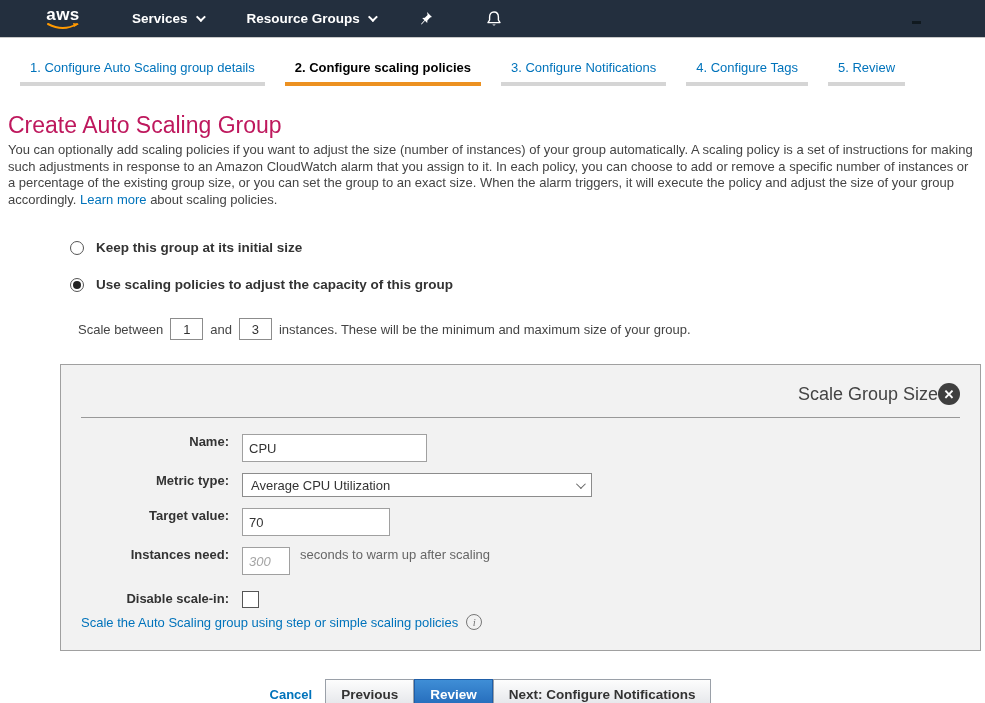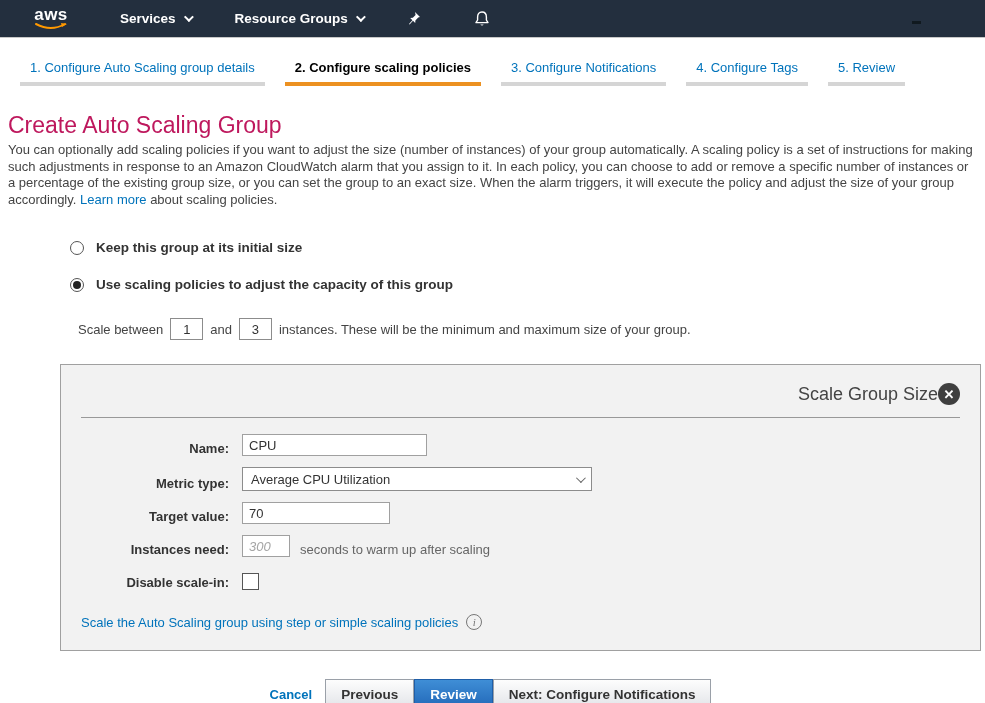--- a/index.html
+++ b/index.html
@@ -1,21 +1,21 @@
 <!DOCTYPE html>
 <html><head>
 <meta charset="utf-8">
 <style>
   * { margin:0; padding:0; box-sizing:border-box; }
   html,body { width:985px; height:703px; overflow:hidden; background:#fff;
     font-family:"Liberation Sans", sans-serif; font-size:13px; color:#444; }
 
   
   .navbar { height:38px; background:#232f3e; display:flex; align-items:center;
-    padding:0 6px; position:relative; border-bottom:1px solid #c8c8c8; }
+    padding:0 18px; position:relative; border-bottom:1px solid #c8c8c8; }
   .logo { display:flex; flex-direction:column; align-items:center; margin-left:28px; margin-right:52px; cursor:pointer; }
   .logo-text { color:#fff; font-weight:bold; font-size:17px; line-height:15px; letter-spacing:.5px; }
   .nav-item { color:#fff; font-weight:bold; font-size:13.5px; display:flex; align-items:center;
     gap:8px; margin-right:44px; cursor:pointer; }
   .chev { width:7px; height:7px; border-right:2px solid #fff; border-bottom:2px solid #fff;
     transform:rotate(45deg) translateY(-2px); display:inline-block; }
   .nav-icon { margin-right:52px; cursor:pointer; display:flex; align-items:center; }
   .nav-dash { position:absolute; right:64px; top:21px; width:9px; height:3px; background:#10191f; }
 
   
@@ -46,23 +46,23 @@
   .panel { margin:24px 0 0 60px; width:921px; height:287px; background:#f2f2f2;
     border:1px solid #a0a0a0; padding:18px 20px 0 20px; position:relative; }
   .panel-head { display:flex; align-items:center; justify-content:flex-end; }
   .panel-title { font-size:18px; color:#444; font-weight:normal; }
   .panel-close { width:22px; height:22px; border-radius:50%; background:#3f3f3f; color:#fff;
     font-size:13px; font-weight:bold; display:flex; align-items:center; justify-content:center;
     cursor:pointer; line-height:1; }
   .panel-hr { border:none; border-top:1px solid #999; margin-top:12px; }
 
   .form { margin-top:16px; }
-  .form-row { display:flex; align-items:flex-end; margin-bottom:11px; }
+  .form-row { display:flex; align-items:flex-start; margin-bottom:11px; }
   .form-label { width:148px; text-align:right; font-weight:bold; color:#333; margin-right:13px; flex:0 0 auto; }
-  .text-input { height:22px; border:1px solid #a0a0a0; padding:2px 6px; font-size:13px;
+  .text-input { height:28px; border:1px solid #a0a0a0; padding:2px 6px; font-size:13px;
     font-family:inherit; color:#333; background:#fff; }
   .input-name { width:185px; }
   .input-target { width:148px; }
   .input-warmup { width:48px; color:#999; }
   .input-warmup::placeholder { color:#a5a5a5; font-style:italic; }
   .select { width:350px; height:24px; border:1px solid #8c8c8c; background:#fff; color:#333;
     display:flex; align-items:center; justify-content:space-between; padding:0 8px; cursor:pointer; }
   .sel-chev { width:7px; height:7px; border-right:1.5px solid #666; border-bottom:1.5px solid #666;
     transform:rotate(45deg) translateY(-2px); }
   .suffix-text { color:#666; margin-left:10px; }

